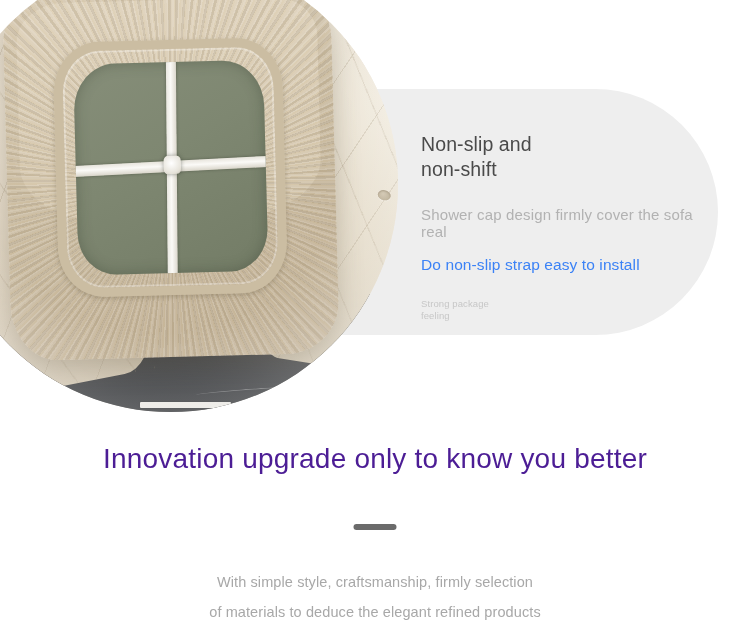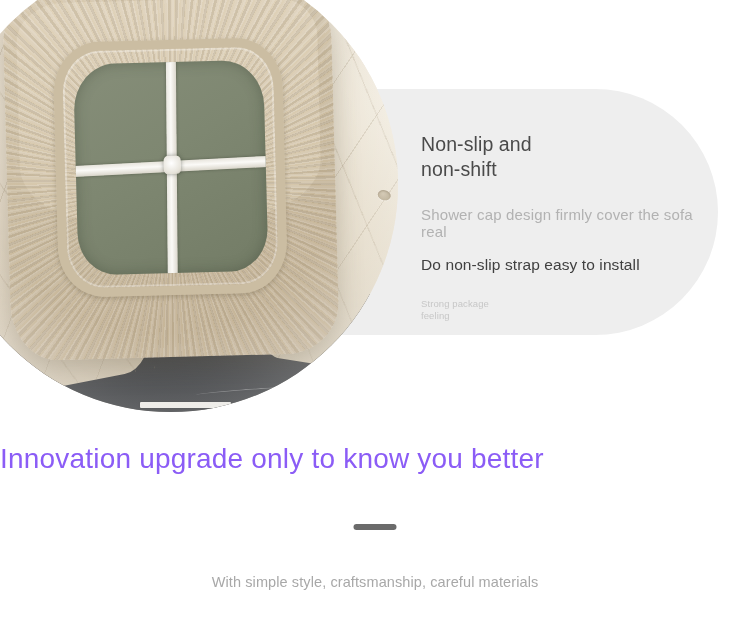--- a/index.html
+++ b/index.html
@@ -225,40 +225,40 @@
   }
   #feature-caption-1 {
     margin-top: 24px;
     font-size: 15px;
     color: #b2b2b2;
     letter-spacing: .15px;
   }
   #feature-line-2 {
     margin-top: 16px;
     font-size: 15.5px;
-    color: #404040;
+    color: #3b82f6;
     letter-spacing: .1px;
   }
   #feature-caption-2 {
     margin-top: 24px;
     font-size: 9.5px;
     line-height: 1.3;
     color: #c7c7c7;
     letter-spacing: .1px;
     white-space: pre-line;
   }
 
   
   #tagline {
     position: absolute;
     left: 0; right: 0;
     top: 443px;
-    text-align: left;
+    text-align: center;
     font-size: 28px;
-    color: #8b5cf6;
+    color: #4c1d95;
     letter-spacing: .2px;
     z-index: 3;
   }
   #divider {
     position: absolute;
     left: 50%;
     top: 524px;
     transform: translateX(-50%);
     width: 43px;
     height: 6px;
@@ -333,16 +333,17 @@
     <div id="feature-line-2">Do non-slip strap easy to install</div>
     <div id="feature-caption-2">Strong package
 feeling</div>
   </div>
 
   <div id="tagline">Innovation upgrade only to know you better</div>
 
   <div id="divider"></div>
 
   <div id="description">
-    <span>With simple style, craftsmanship, careful materials</span>
+    <span>With simple style, craftsmanship, firmly selection</span>
+    <span>of materials to deduce the elegant refined products</span>
   </div>
 
 </div>
 
 </body></html>

